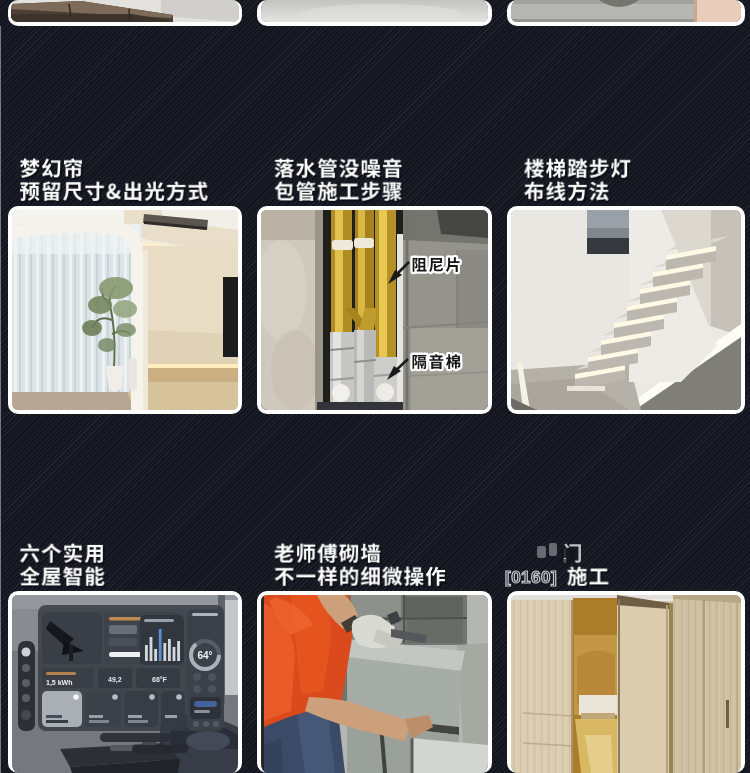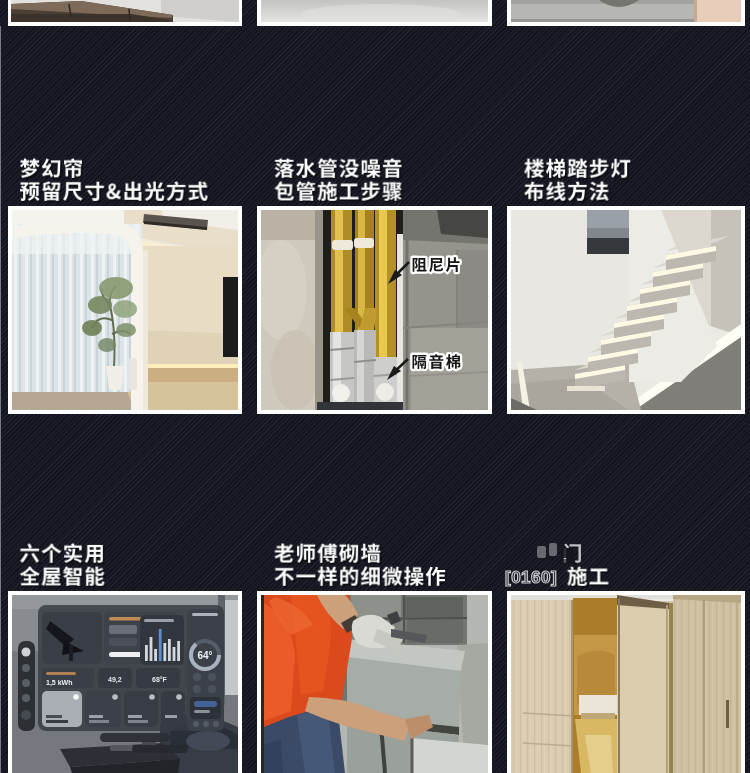--- a/index.html
+++ b/index.html
@@ -1,17 +1,17 @@
 <!DOCTYPE html>
 <html><head><meta charset="utf-8">
 <style>
 html,body{margin:0;padding:0;width:750px;height:773px;overflow:hidden;
 font-family:"Liberation Sans",sans-serif;}
 body{background:#14161d;}
-.card{position:absolute;overflow:hidden;background:#777;box-sizing:border-box;}
+.card{position:absolute;overflow:hidden;background:#777;box-sizing:border-box;border-radius:10px;}
 .card svg{display:block;}
 #bg{position:absolute;inset:0;
 background:repeating-linear-gradient(135deg,#21242e 0 0.8px,#161922 0.8px 2.1px,#10131b 2.1px 3.2px);}
 #textov{position:absolute;left:0;top:0;pointer-events:none;}
 </style></head>
 <body>
 
 <div id="bg"></div>
 
 <div style="position:absolute;left:0;top:26px;width:1px;height:747px;background:#787a80;"></div>

